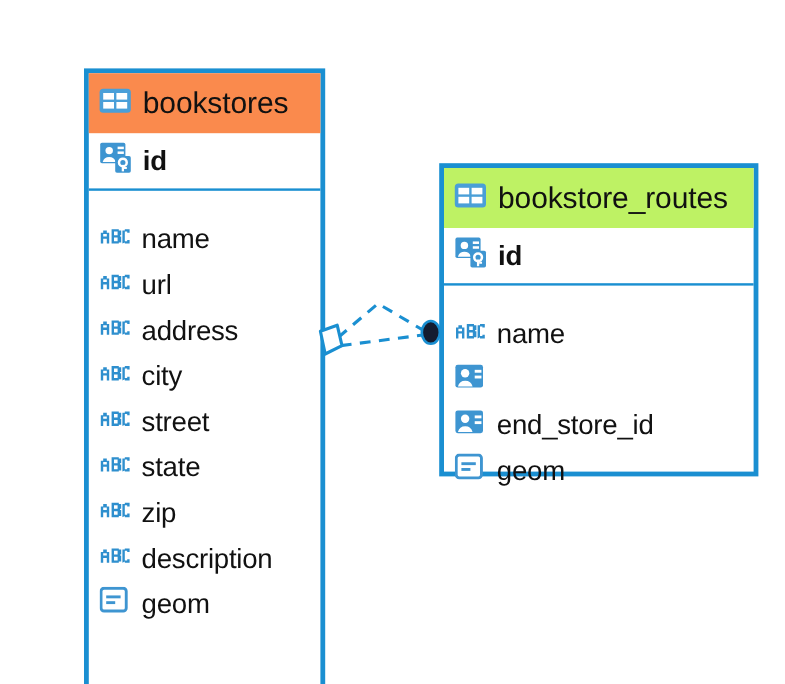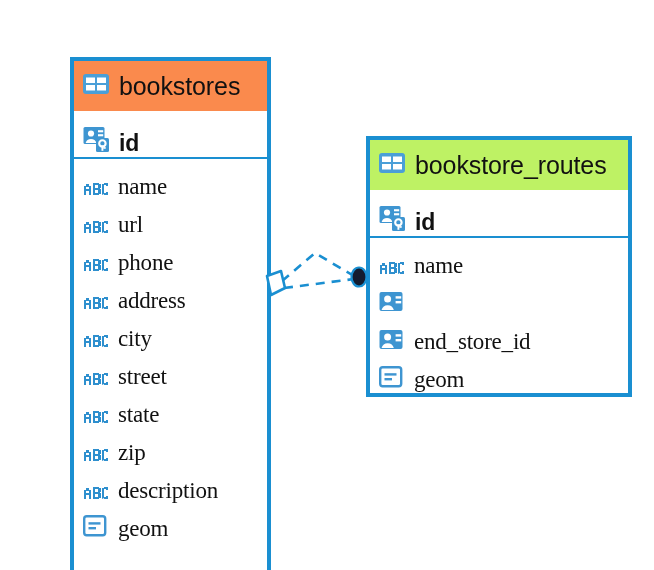--- a/index.html
+++ b/index.html
@@ -28,33 +28,33 @@
     margin-left:9px;letter-spacing:-0.1px;
     white-space:nowrap;
   }
   .hdr-orange{background:#fa8a4d;}
   .hdr-gray{background:#bef264;}
 
   .pk-section{
     border-bottom:2px solid #1a8fd1;
   }
   .attr{
-    display:flex;align-items:flex-end;
+    display:flex;align-items:center;
     height:38px;
     padding-left:9px;
     box-sizing:border-box;
   }
   .attr .lbl{
     font-size:23px;color:#111111;
     margin-left:9px;white-space:nowrap;
     letter-spacing:-0.2px;
   }
   .attr.pk .lbl{font-weight:bold;}
   .attr.pk{height:46px;}
-  .attr-list{padding-top:3px;padding-bottom:3px;font-family:Liberation Serif, serif;}
+  .attr-list{padding-top:21px;padding-bottom:3px;}
 
   .ico{flex:0 0 auto;display:block;}
 
   
   #connector{position:absolute;left:0;top:0;width:654px;height:570px;pointer-events:none;}
 </style>
 </head>
 <body>
 
 <div id="canvas">
@@ -122,32 +122,20 @@
       <div class="attr">
         <span class="ico">
           <svg width="26" height="14" viewBox="0 0 26 14">
             <g fill="#2e8fce">
               <path d="M1 13V4h2V2h3v2h2v9H6V9H3v4z M3 5v2h3V5z"></path>
               <path d="M10 13V1h6v1h2v4h-1v1h1v5h-2v1h-6z M12 3v3h3V3z M12 8v3h3V8z"></path>
               <path d="M19 13V2h2V1h4v3h-2V3h-2v8h2v-1h2v3h-4v-1z"></path>
             </g>
           </svg>
         </span>
-        <span class="lbl">phone</span>
-      </div>
-      <div class="attr">
-        <span class="ico">
-          <svg width="26" height="14" viewBox="0 0 26 14">
-            <g fill="#2e8fce">
-              <path d="M1 13V4h2V2h3v2h2v9H6V9H3v4z M3 5v2h3V5z"></path>
-              <path d="M10 13V1h6v1h2v4h-1v1h1v5h-2v1h-6z M12 3v3h3V3z M12 8v3h3V8z"></path>
-              <path d="M19 13V2h2V1h4v3h-2V3h-2v8h2v-1h2v3h-4v-1z"></path>
-            </g>
-          </svg>
-        </span>
         <span class="lbl">address</span>
       </div>
       <div class="attr">
         <span class="ico">
           <svg width="26" height="14" viewBox="0 0 26 14">
             <g fill="#2e8fce">
               <path d="M1 13V4h2V2h3v2h2v9H6V9H3v4z M3 5v2h3V5z"></path>
               <path d="M10 13V1h6v1h2v4h-1v1h1v5h-2v1h-6z M12 3v3h3V3z M12 8v3h3V8z"></path>
               <path d="M19 13V2h2V1h4v3h-2V3h-2v8h2v-1h2v3h-4v-1z"></path>
             </g>

